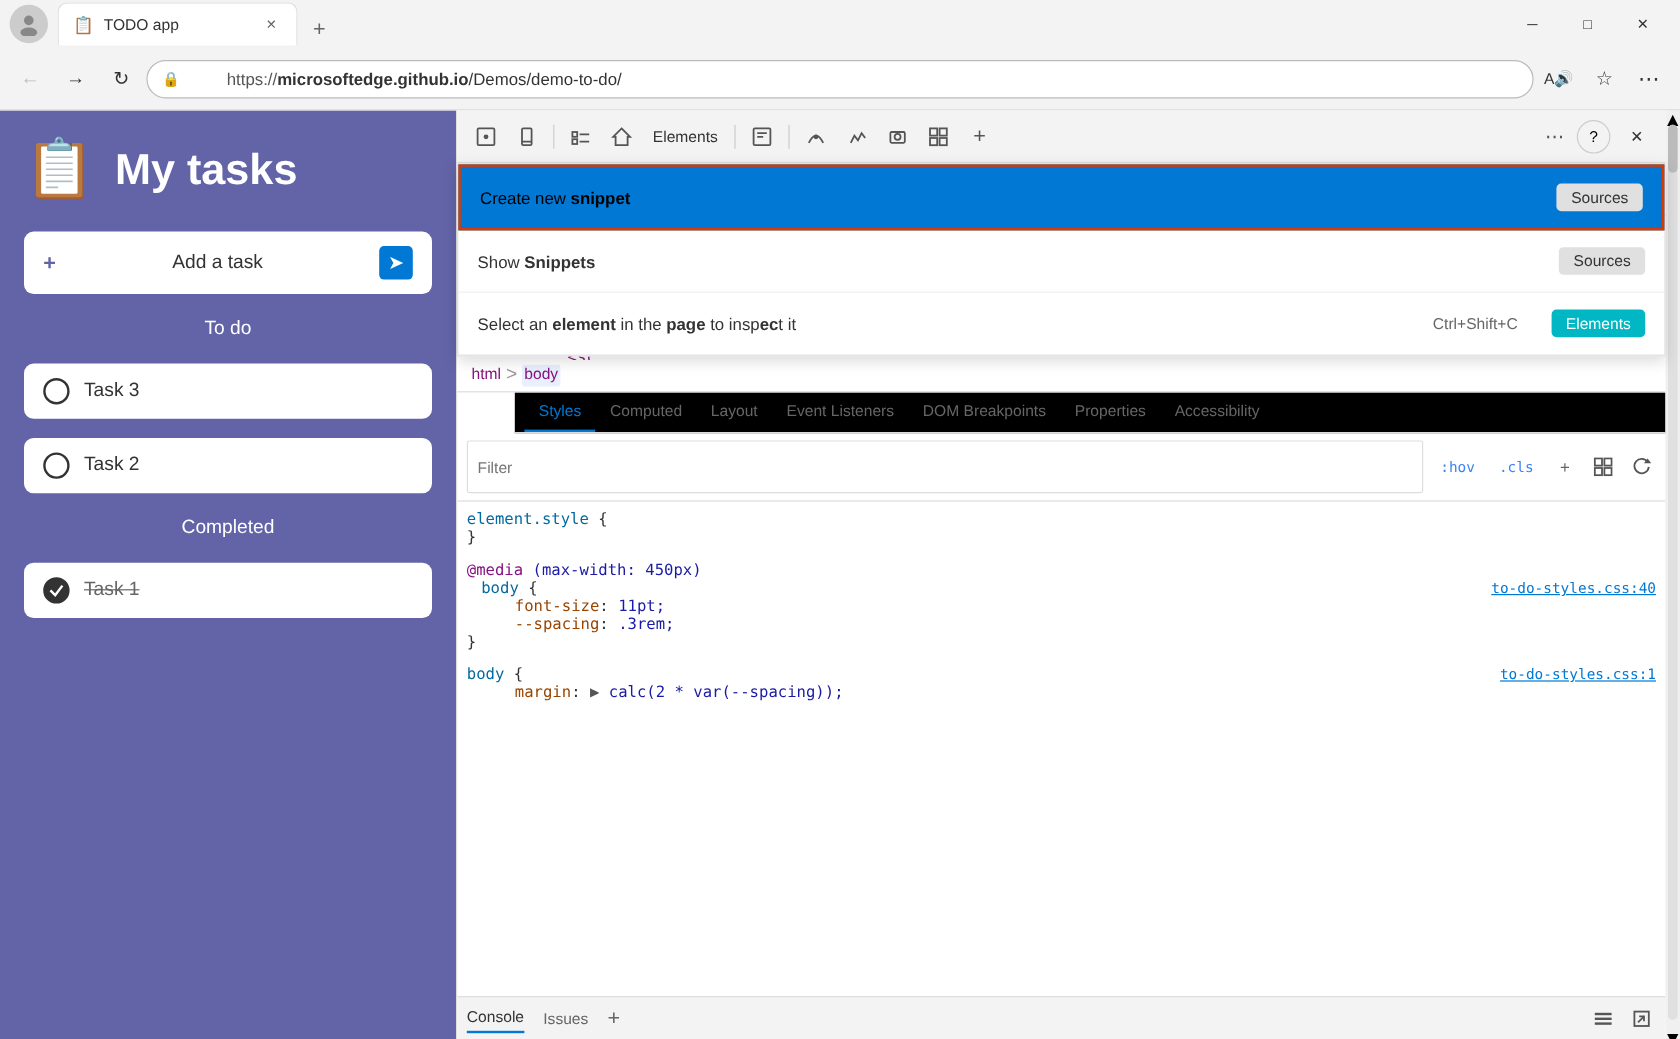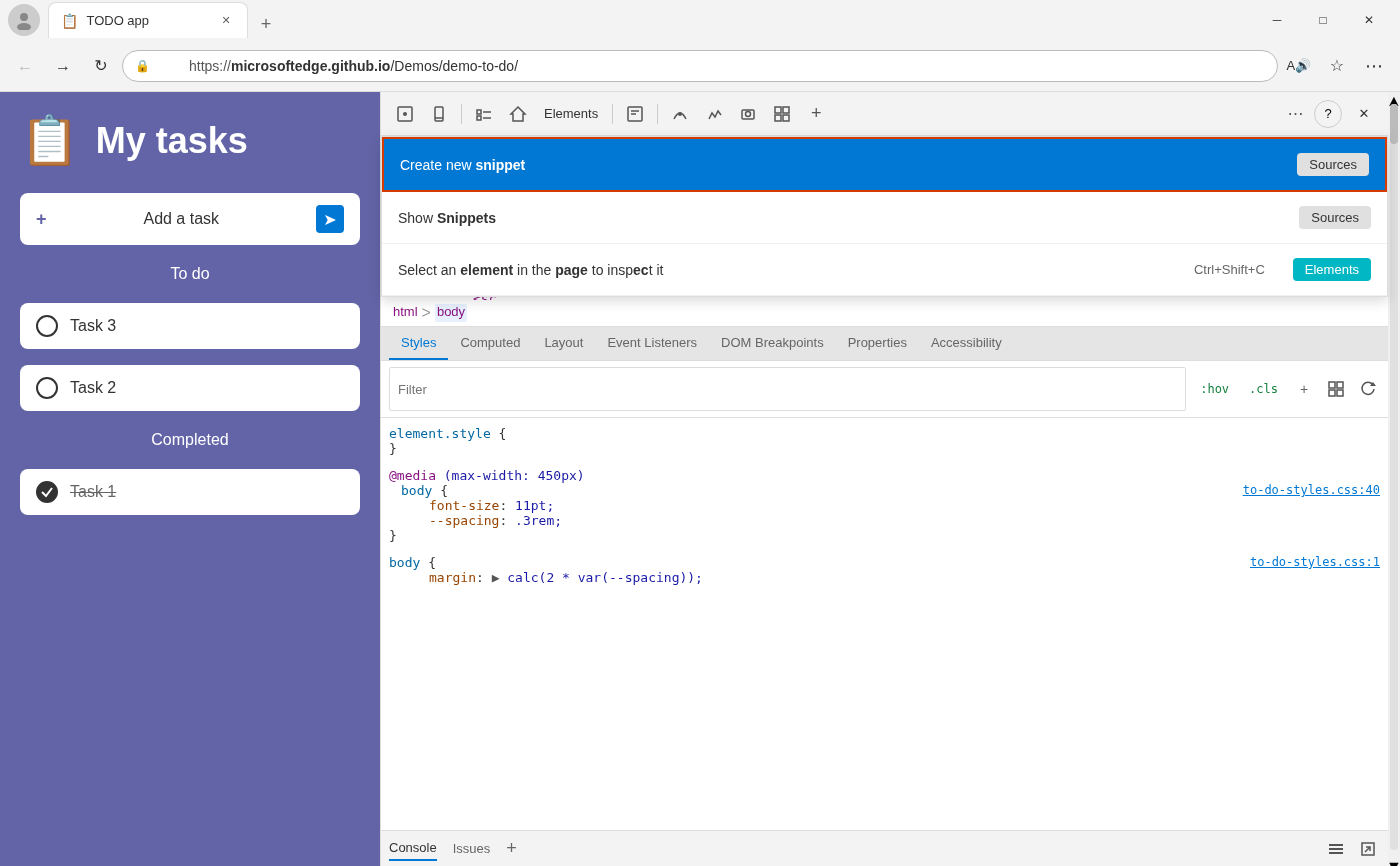--- a/index.html
+++ b/index.html
@@ -64,46 +64,46 @@
     .command-bar { height: 44px; background: white; border-bottom: 2px solid #0078d4; display: flex; align-items: center; padding: 0 12px; gap: 8px; position: relative; z-index: 10; }
     .run-btn { color: #0078d4; font-size: 14px; font-weight: 500; cursor: pointer; }
     .command-prompt { color: #333; font-size: 14px; }
     .command-input { border: 2px solid #d83b01; padding: 2px 6px; font-size: 14px; color: #333; outline: none; min-width: 80px; }
 
     
     .dropdown-overlay { position: relative; }
     .dropdown-menu { position: absolute; top: 0; left: 0; right: 0; background: white; border: 1px solid #ddd; box-shadow: 0 4px 12px rgba(0,0,0,0.15); z-index: 100; }
     .dropdown-item { display: flex; align-items: center; padding: 14px 16px; cursor: pointer; border-bottom: 1px solid #f0f0f0; }
     .dropdown-item.highlighted { background: #0078d4; }
-    .dropdown-item.highlighted .item-text { color: #ffffff; }
+    .dropdown-item.highlighted .item-text { color: #000000; }
     .item-text { font-size: 14px; color: #333; flex: 1; }
     .sources-badge { background: #e0e0e0; color: #333; font-size: 13px; padding: 4px 12px; border-radius: 4px; cursor: pointer; }
     .sources-badge.teal { background: #00b7c3; color: white; }
     .item-shortcut { font-size: 13px; color: #666; margin-right: 28px; }
 
     
     .html-source { padding: 8px 0; font-family: monospace; font-size: 13px; background: white; flex: 1; position: relative; }
     .source-line { padding: 1px 12px; display: flex; gap: 4px; }
     .html-tag { color: #881280; }
     .three-dots { position: absolute; left: 4px; top: 78px; color: #666; font-size: 13px; cursor: pointer; }
 
     
     .bottom-panel { flex: 1; display: flex; flex-direction: column; overflow: hidden; }
-    .element-tabs { display: flex; border-bottom: 1px solid #ddd; padding: 0 8px; background: #e5e5e5; }
+    .element-tabs { display: flex; border-bottom: 1px solid #ddd; padding: 0 8px; background: #000000; margin-left: 48px; }
     .elem-tab { padding: 8px 12px; font-size: 13px; color: #666; cursor: pointer; border-bottom: 2px solid transparent; }
     .elem-tab.active { color: #0078d4; border-bottom-color: #0078d4; }
     .elem-breadcrumb { display: flex; gap: 4px; padding: 4px 12px; background: white; border-bottom: 1px solid #ddd; }
     .breadcrumb-tag { font-size: 13px; color: #881280; cursor: pointer; }
     .breadcrumb-tag.active { background: #e8f0fe; border-radius: 2px; padding: 0 2px; }
 
     
     .styles-panel { flex: 1; overflow: hidden; display: flex; flex-direction: column; }
     .styles-toolbar { display: flex; align-items: center; padding: 6px 8px; border-bottom: 1px solid #ddd; gap: 8px; }
     .filter-input { flex: 1; height: 44px; border: 1px solid #ddd; border-radius: 2px; padding: 0 8px; font-size: 13px; color: #333; }
-    .style-btn { font-size: 12px; color: #15803d; padding: 2px 6px; cursor: pointer; font-family: monospace; }
+    .style-btn { font-size: 12px; color: #3b82f6; padding: 2px 6px; cursor: pointer; font-family: monospace; }
     .style-icon-btn { width: 24px; height: 24px; display: flex; align-items: center; justify-content: center; cursor: pointer; font-size: 14px; color: #666; }
     .styles-content { flex: 1; overflow-y: auto; padding: 8px; font-family: monospace; font-size: 13px; }
     .style-rule { margin-bottom: 12px; }
     .style-selector { color: #0369a1; }
     .style-brace { color: #333; }
     .style-property { color: #994500; padding-left: 20px; }
     .style-value { color: #1a1aa6; }
     .style-file-link { color: #0078d4; float: right; font-size: 12px; text-decoration: underline; cursor: pointer; }
     .style-media { color: #881280; }
     .style-media-query { color: #1a1aa6; }

